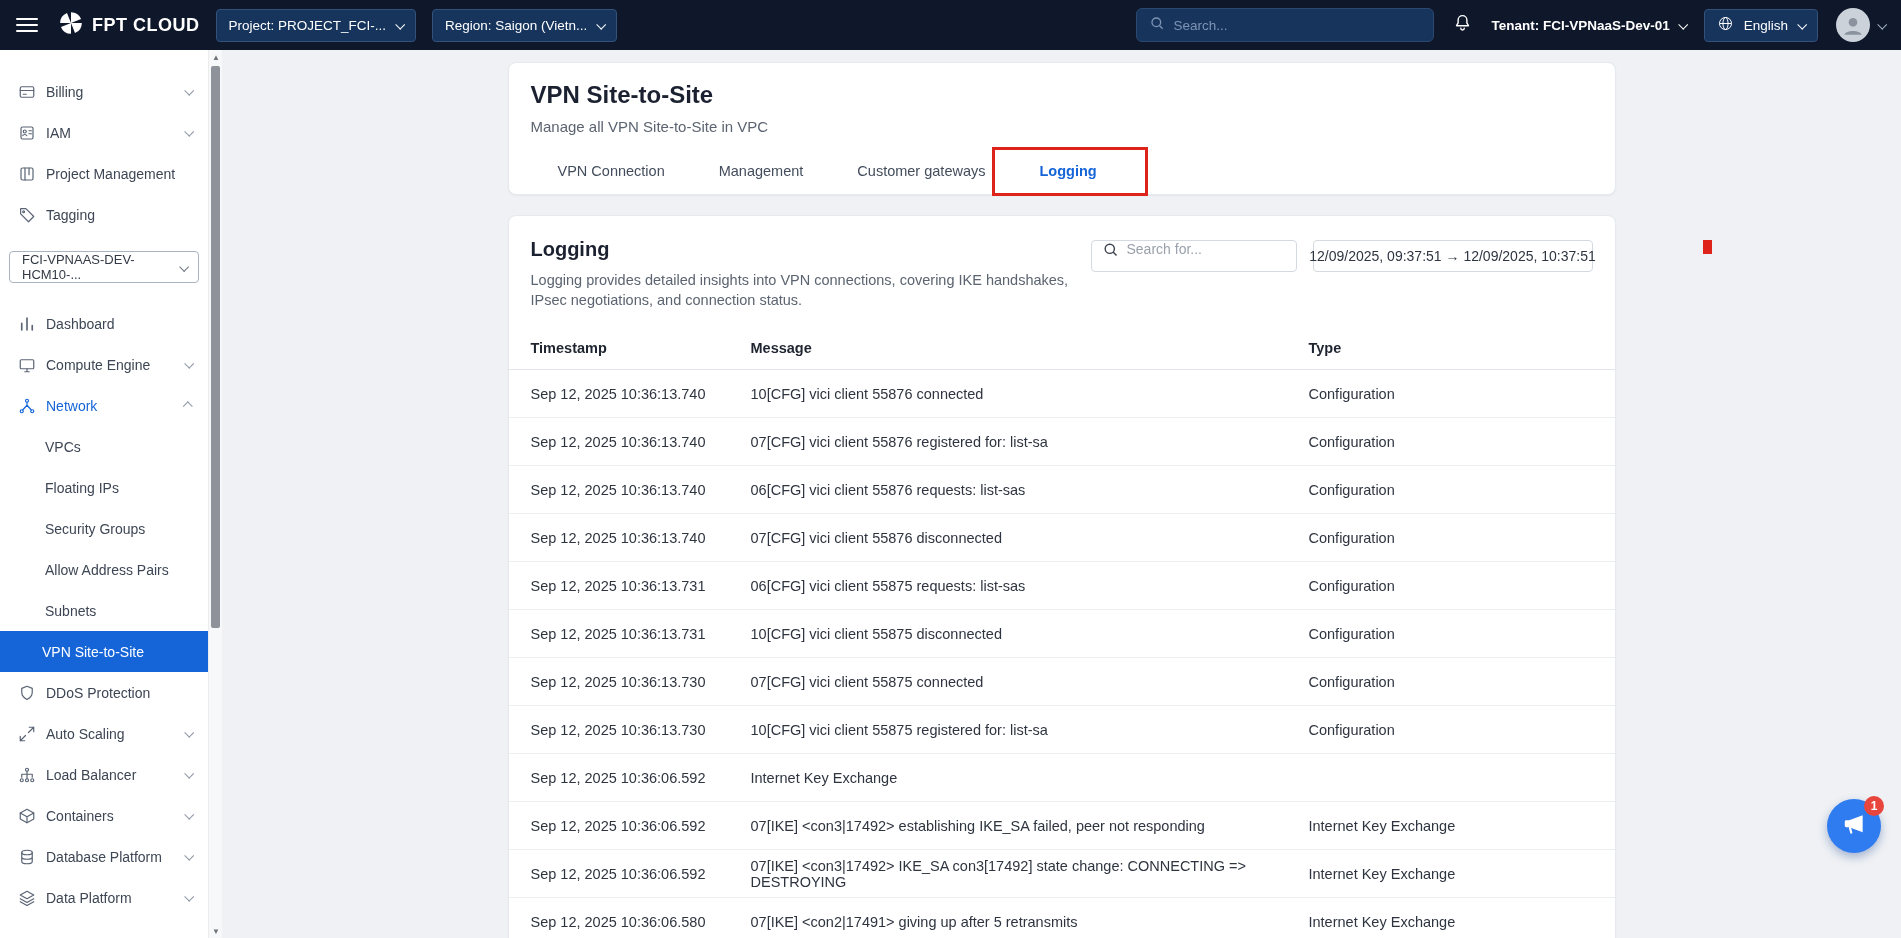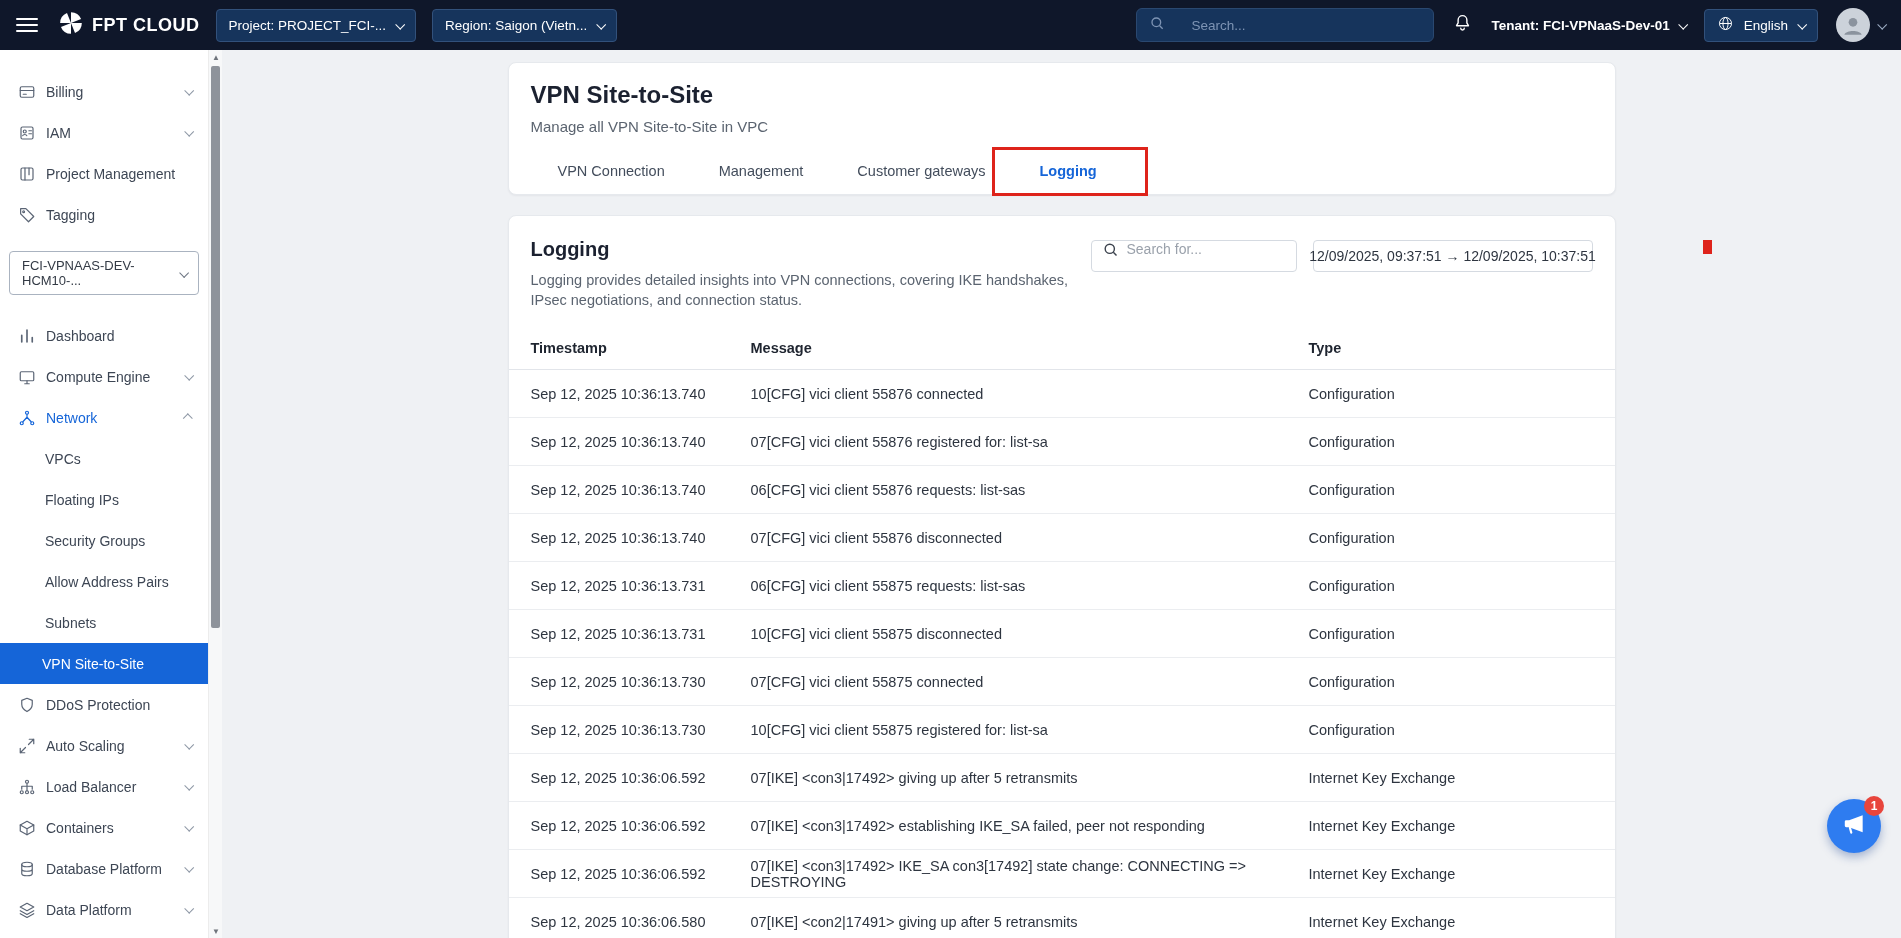--- a/index.html
+++ b/index.html
@@ -15,38 +15,38 @@
   .brand-text { color: #fff; font-size: 18px; font-weight: 800; letter-spacing: .5px; white-space: nowrap; }
   .hbtn { height: 33px; background: #16345c; border: 1px solid #32517b; border-radius: 4px; color: #fff;
           display: flex; align-items: center; gap: 10px; padding: 0 12px; font-size: 13.5px; cursor: pointer; white-space: nowrap; }
   .chev { width: 7px; height: 7px; border-right: 1.6px solid currentColor; border-bottom: 1.6px solid currentColor;
           display: inline-block; transform: rotate(45deg) translateY(-1px); }
   .chev.up { transform: rotate(-135deg) translateY(-1px); }
   .h-right { margin-left: auto; display: flex; align-items: center; gap: 18px; }
   .h-search { width: 298px; height: 34px; background: #16345c; border: 1px solid #2a4870; border-radius: 6px;
               display: flex; align-items: center; gap: 8px; padding: 0 12px; }
   .h-search input { background: transparent; border: none; outline: none; color: #cfd9e8; font-size: 13.5px; width: 100%;
-                    font-family: "Liberation Sans", sans-serif; margin-left: 18px; }
+                    font-family: "Liberation Sans", sans-serif; }
   .h-search input::placeholder { color: #7e94b4; }
   .tenant { color: #fff; font-size: 13.5px; font-weight: 600; display: flex; align-items: center; gap: 9px; cursor: pointer; white-space: nowrap; }
   .avatar-wrap { display: flex; align-items: center; gap: 8px; color: #9fb0c6; cursor: pointer; }
   .avatar { width: 34px; height: 34px; border-radius: 50%; background: #ccd2da; display: flex; align-items: center; justify-content: center; overflow: hidden; }
 
   
   .sidebar { position: fixed; top: 50px; left: 0; width: 208px; bottom: 0; background: #fff; z-index: 30;
              padding-top: 21px; color: #3d4654; font-size: 14px; }
   .s-item { height: 41px; display: flex; align-items: center; gap: 10px; padding: 0 16px 0 18px; cursor: pointer; white-space: nowrap; }
   .s-item .chev { color: #8d97a5; margin-left: auto; }
   .s-ico { width: 18px; height: 18px; flex: 0 0 18px; display: flex; align-items: center; }
   .s-ico svg { width: 18px; height: 18px; stroke: #5b6575; fill: none; stroke-width: 1.6; stroke-linecap: round; stroke-linejoin: round; }
   .s-item.blue, .s-item.blue .s-ico svg { color: #1565d8; stroke: #1565d8; }
   .s-item.blue { font-weight: 500; }
   .s-child { height: 41px; display: flex; align-items: center; padding-left: 45px; cursor: pointer; white-space: nowrap; }
   .s-child.selected { background: #1565d8; color: #fff; font-weight: 500; padding-left: 42px; }
-  .s-select { margin: 16px 9px 20px 9px; height: 44px; border: 1px solid #aab3c0; border-radius: 4px;
+  .s-select { margin: 16px 9px 20px 9px; height: 32px; border: 1px solid #aab3c0; border-radius: 4px;
               display: flex; align-items: center; padding: 0 12px; font-size: 13px; color: #333a45; cursor: pointer; }
   .s-select .chev { margin-left: auto; color: #6d7683; }
 
   
   .s-scroll { position: fixed; top: 50px; left: 208px; width: 14px; bottom: 0; background: #f7f8f9;
               border-left: 1px solid #ececec; z-index: 31; }
   .s-thumb { position: absolute; top: 16px; left: 2px; width: 9px; height: 562px; background: #8e939b; border-radius: 2px; }
   .s-arrow { position: absolute; left: 0; width: 14px; height: 14px; display: flex; align-items: center; justify-content: center; color: #6f747c; font-size: 8px; }
   .s-arrow.up { top: 0; } .s-arrow.down { bottom: 0; }
 
@@ -410,21 +410,20 @@
         <span>07[CFG] vici client 55875 connected</span>
         <span>Configuration</span>
       </div>
       <div class="trow">
         <span>Sep 12, 2025 10:36:13.730</span>
         <span>10[CFG] vici client 55875 registered for: list-sa</span>
         <span>Configuration</span>
       </div>
       <div class="trow">
         <span>Sep 12, 2025 10:36:06.592</span>
-        <span>07[IKE] &lt;con3|17492&gt; giving up after 5 retransmits</span>
         <span>Internet Key Exchange</span>
       </div>
       <div class="trow">
         <span>Sep 12, 2025 10:36:06.592</span>
         <span>07[IKE] &lt;con3|17492&gt; establishing IKE_SA failed, peer not responding</span>
         <span>Internet Key Exchange</span>
       </div>
       <div class="trow">
         <span>Sep 12, 2025 10:36:06.592</span>
         <span>07[IKE] &lt;con3|17492&gt; IKE_SA con3[17492] state change: CONNECTING =&gt; DESTROYING</span>

